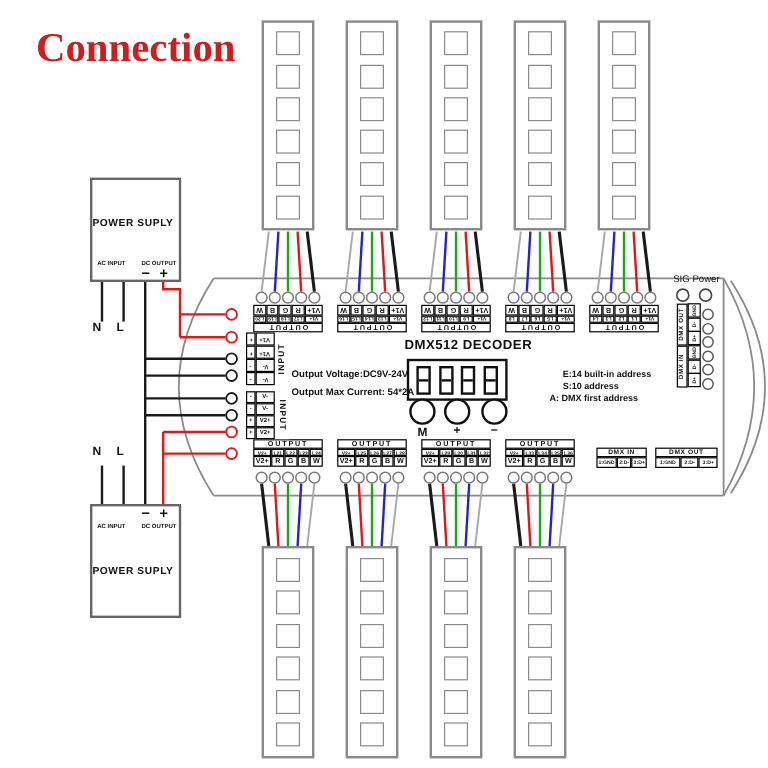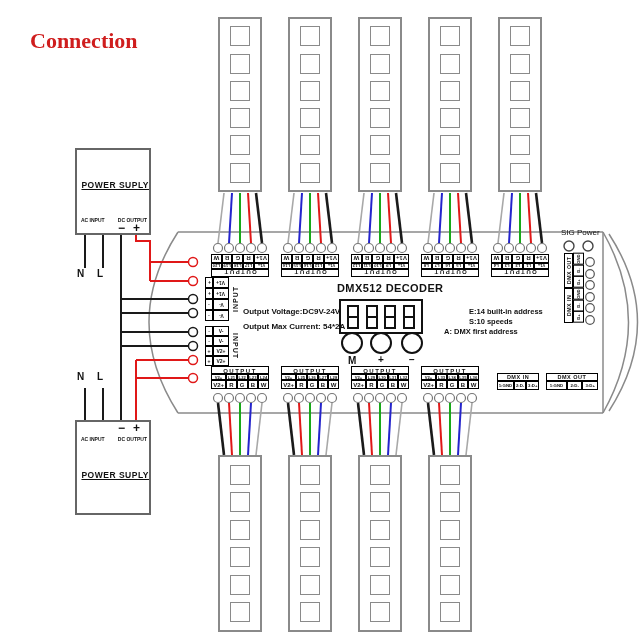--- a/index.html
+++ b/index.html
@@ -3,26 +3,26 @@
 <meta charset="utf-8">
 <style>
   html,body{margin:0;padding:0;background:#fff;}
   .canvas{position:relative;width:640px;height:640px;background:#fff;overflow:hidden;
           font-family:"Liberation Sans",sans-serif;color:#111;}
   .abs{position:absolute;}
   svg#wiring{position:absolute;left:0;top:0;z-index:1;}
   .comp{z-index:2;}
 
   
-  .title{font-family:"Liberation Serif",serif;font-weight:bold;font-size:22px;line-height:33px;}
+  .title{font-family:"Liberation Serif",serif;font-weight:bold;font-size:34px;line-height:33px;}
 
   
   .psu{width:76px;height:87px;border:2px solid #666;background:#fff;box-sizing:border-box;}
   .psu-b{height:95px;}
-  .psu .name{position:absolute;left:0;right:0;text-align:right;font-size:8.5px;font-weight:bold;letter-spacing:.5px;text-decoration:underline;}
+  .psu .name{position:absolute;left:0;right:0;text-align:left;font-size:8.5px;font-weight:bold;letter-spacing:.5px;}
   .psu .tiny{position:absolute;font-size:5px;font-weight:bold;white-space:nowrap;}
   .psu .sym{position:absolute;font-size:12px;font-weight:bold;line-height:10px;}
   .nl{font-size:10px;font-weight:bold;z-index:2;}
 
   
   .strip{width:40px;height:171px;border:2px solid #8a8a8a;background:#fff;display:flex;flex-direction:column;
          justify-content:space-evenly;align-items:center;z-index:2;}
   .sq{width:20px;height:20px;border:1.6px solid #8a8a8a;background:#fff;box-sizing:border-box;}
 
   
@@ -536,22 +536,22 @@
   <div class="abs comp pbtn" style="left:370px;top:332px;"></div>
   <div class="abs comp pbtn" style="left:401px;top:332px;"></div>
   <span class="abs comp btn-label" style="left:348px;top:355px;">M</span>
   <span class="abs comp btn-label" style="left:378px;top:354px;">+</span>
   <span class="abs comp btn-label" style="left:409px;top:354px;">−</span>
 
   <span class="abs comp spec" style="left:243px;top:307px;">Output Voltage:DC9V-24V</span>
   <span class="abs comp spec" style="left:243px;top:322px;">Output Max Current: 54*2A</span>
 
   <span class="abs comp feat" style="left:469px;top:307px;">E:14 built-in address</span>
-  <span class="abs comp feat" style="left:469px;top:317px;">S:10 speeds</span>
-  <span class="abs comp feat" style="left:444px;top:327px;">A: DMX first address</span>
+  <span class="abs comp feat" style="left:469px;top:317px;">S:10 address</span>
+  <span class="abs comp feat" style="left:458px;top:327px;">A: DMX first address</span>
 
   <span class="abs comp sig" style="left:561px;top:228px;">SIG Power</span>
 
   <div class="abs comp side-ports" style="left:564px;top:253px;">
     <div class="sp-sec">
       <div class="sp-label vtext vflip">DMX OUT</div>
       <div class="sp-pins">
           <span>GND</span>
           <span>D-</span>
           <span>D+</span>

